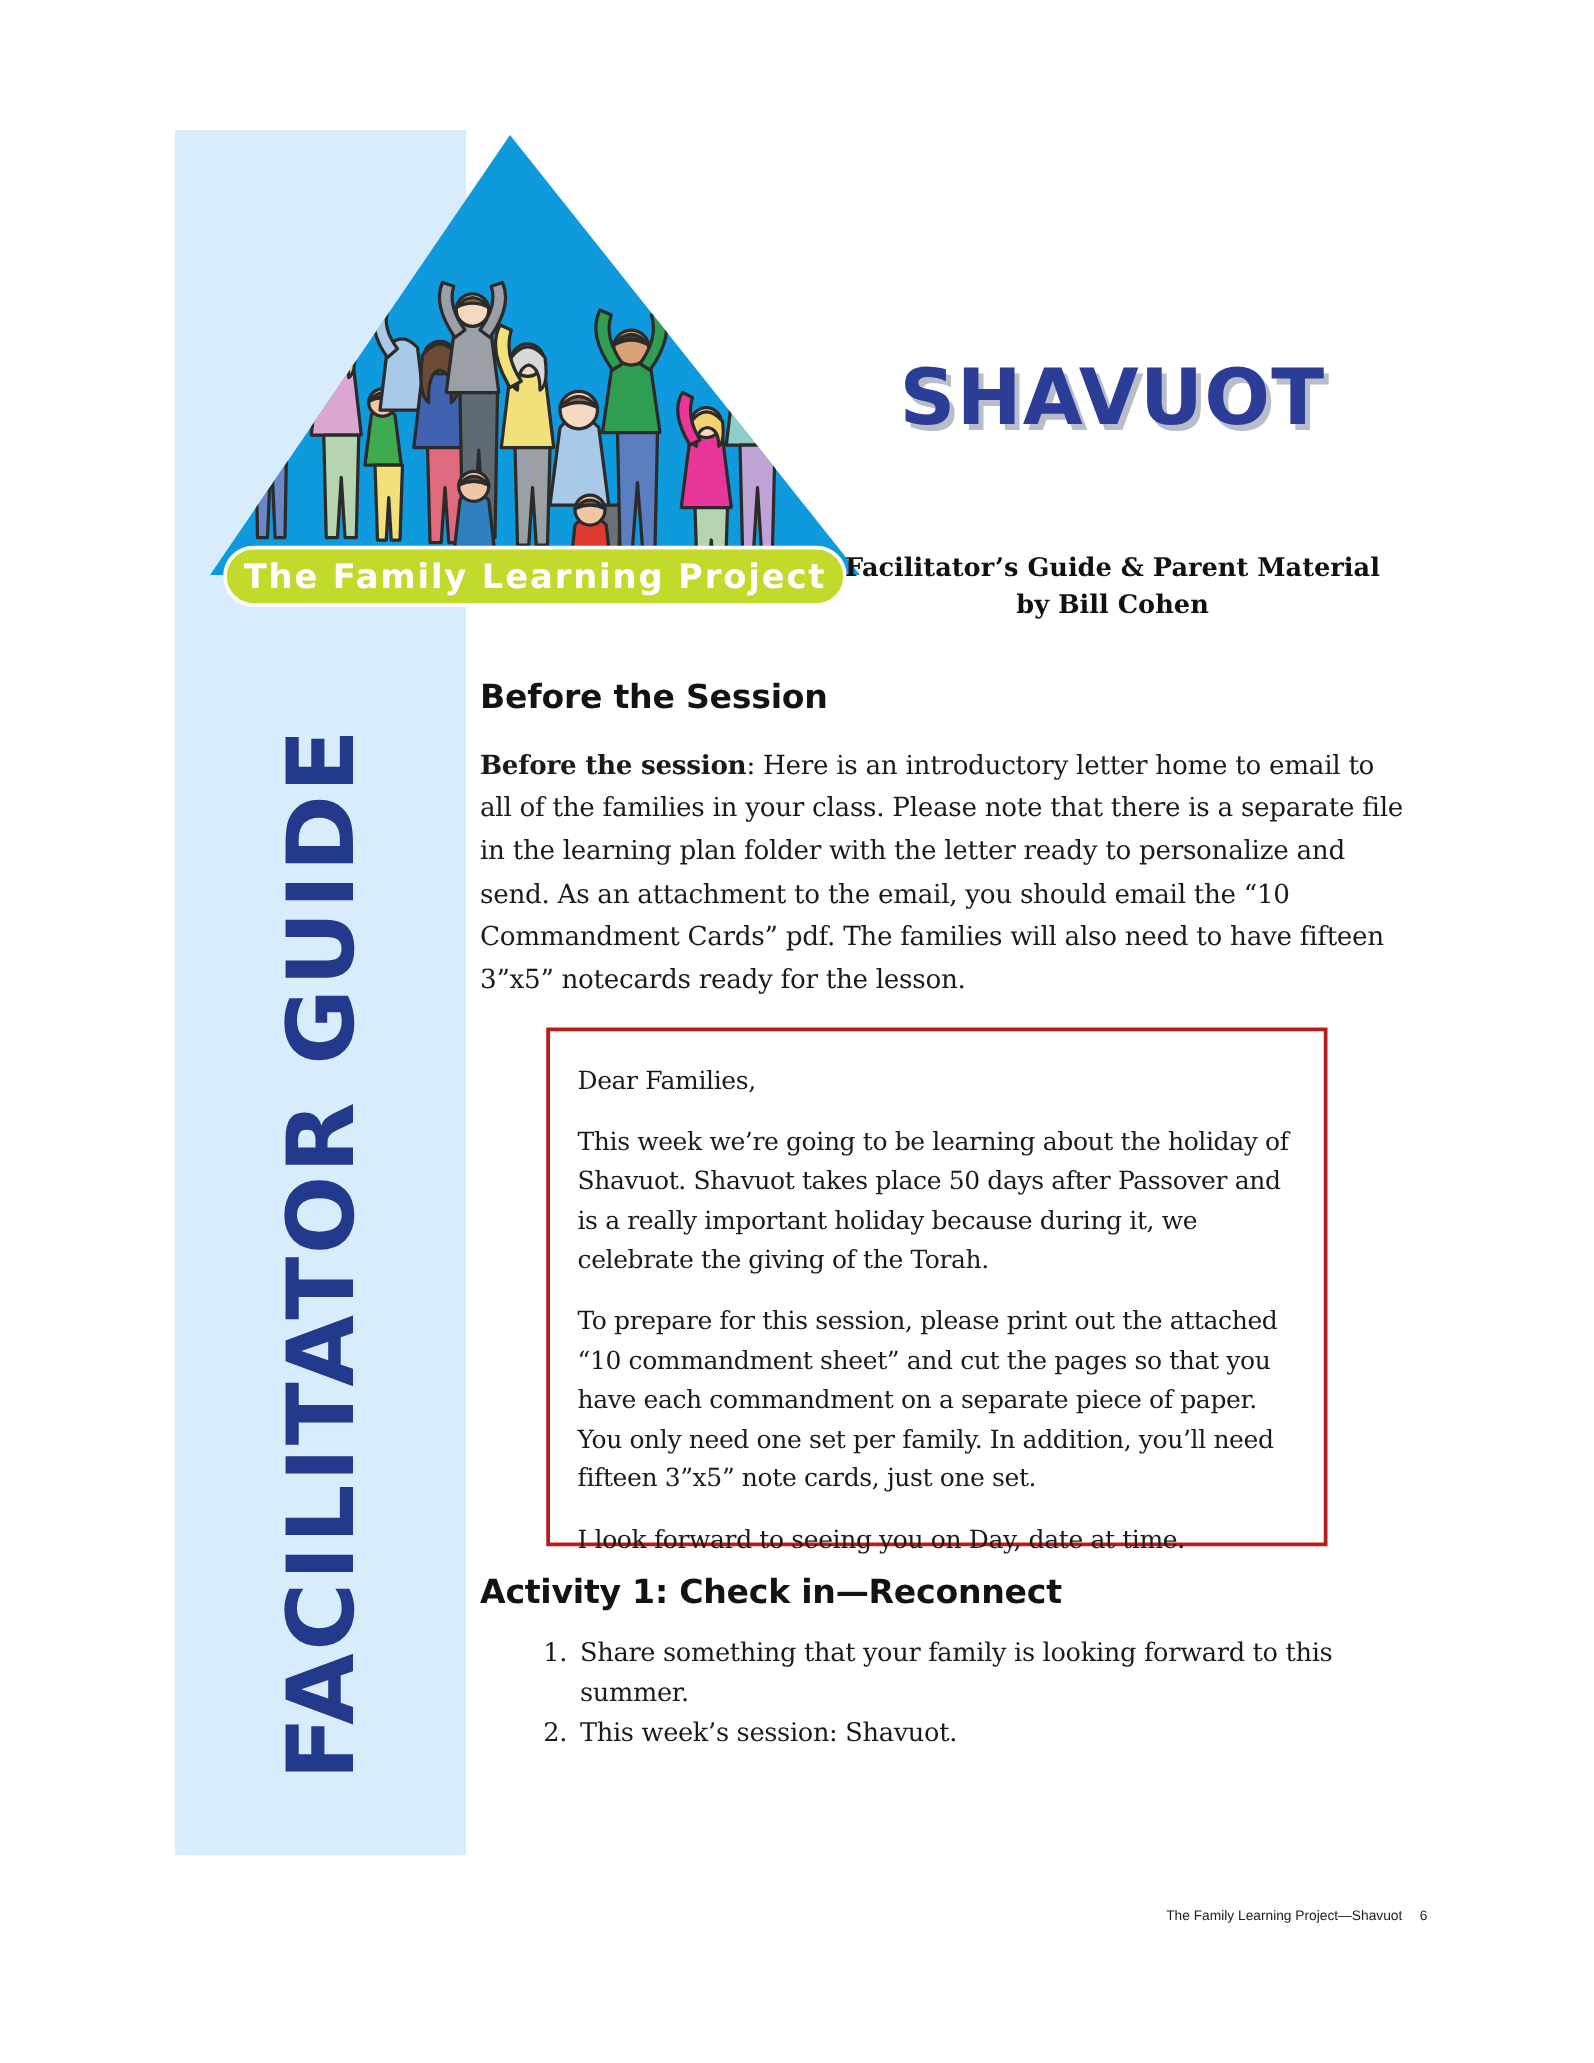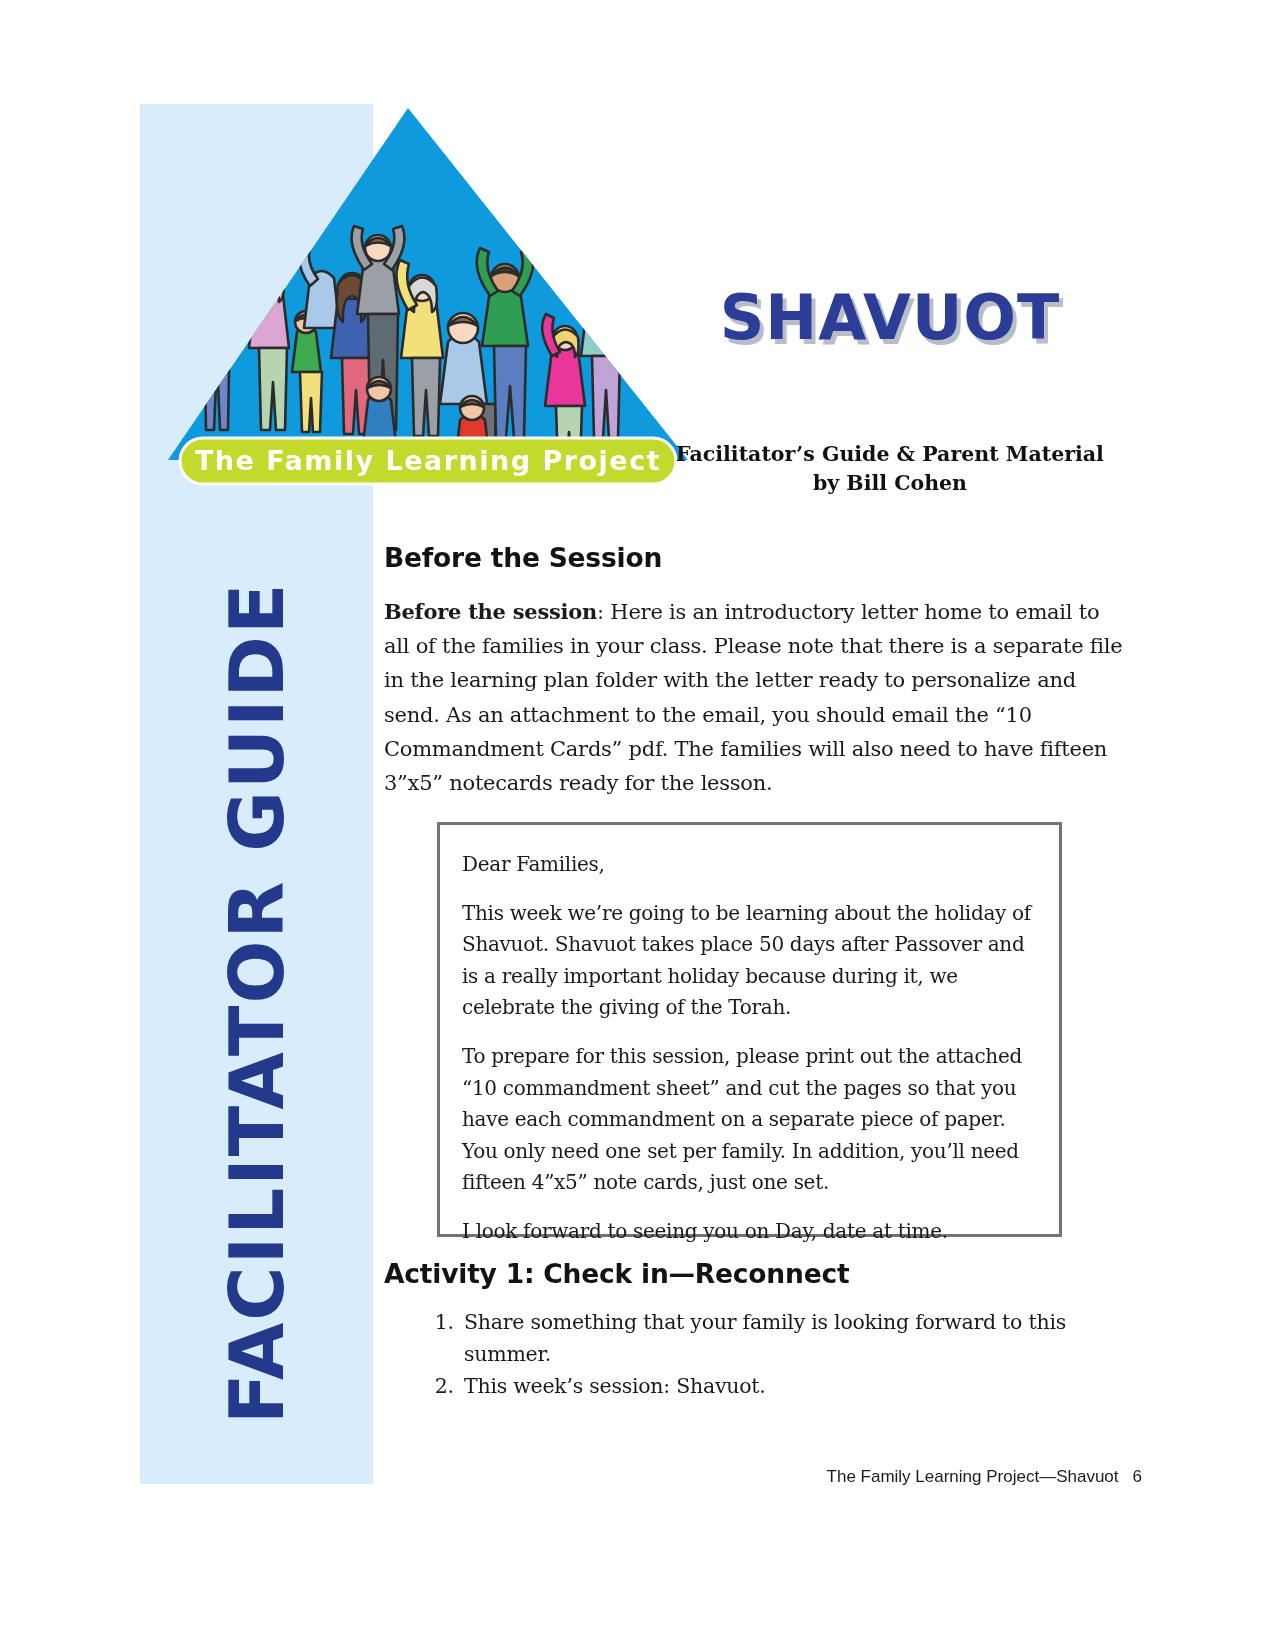--- a/index.html
+++ b/index.html
@@ -120,21 +120,21 @@
   }
   p.body b { font-weight: bold; }
 
   
   #letter-box {
     position: absolute;
     left: 437px;
     top: 822px;
     width: 625px;
     height: 415px;
-    border: 3px solid #737373;
+    border: 3px solid #b91c1c;
     box-sizing: border-box;
     background: #ffffff;
   }
   #letter-inner {
     padding: 24px 26px 10px 22px;
   }
   #letter-inner p {
     font-family: "DejaVu Serif", serif;
     font-size: 20px;
     line-height: 1.58;
@@ -168,25 +168,25 @@
     line-height: 1.55;
     color: #1a1a1a;
     letter-spacing: -0.25px;
   }
   ol.activity-list li { padding-left: 4px; }
 
   
   #footer {
     position: absolute;
     left: 0;
-    top: 1467px;
+    top: 1527px;
     width: 1142px;
     text-align: right;
     font-family: "Liberation Sans", sans-serif;
-    font-size: 17px;
+    font-size: 11px;
     color: #1c1c1c;
   }
   #footer .pg { margin-left: 14px; }
 </style>
 </head>
 <body>
 
 <div id="page">
 
   <div id="sidebar">
@@ -301,21 +301,21 @@
 
   <div id="content">
     <h2 class="sec-head">Before the Session</h2>
     <p class="body"><b>Before the session</b><span>: Here is an introductory letter home to email to all of the families in your class. Please note that there is a separate file in the learning plan folder with the letter ready to personalize and send. As an attachment to the email, you should email the “10 Commandment Cards” pdf. The families will also need to have fifteen 3”x5” notecards ready for the lesson.</span></p>
   </div>
 
   <div id="letter-box">
     <div id="letter-inner">
       <p>Dear Families,</p>
       <p><span>This week we’re going to be learning about the holiday of </span><b>Shavuot.</b><span> Shavuot takes place 50 days after Passover and is a really important holiday because during it, we celebrate the giving of the Torah.</span></p>
-      <p>To prepare for this session, please print out the attached “10 commandment sheet” and cut the pages so that you have each commandment on a separate piece of paper. You only need one set per family. In addition, you’ll need fifteen 4”x5” note cards, just one set.</p>
+      <p>To prepare for this session, please print out the attached “10 commandment sheet” and cut the pages so that you have each commandment on a separate piece of paper. You only need one set per family. In addition, you’ll need fifteen 3”x5” note cards, just one set.</p>
       <p>I look forward to seeing you on Day, date at time.</p>
     </div>
   </div>
 
   <div id="activity">
     <h2>Activity 1: Check in—Reconnect</h2>
     <ol class="activity-list">
       <li>Share something that your family is looking forward to this summer.</li>
       <li>This week’s session: Shavuot.</li>
     </ol>

